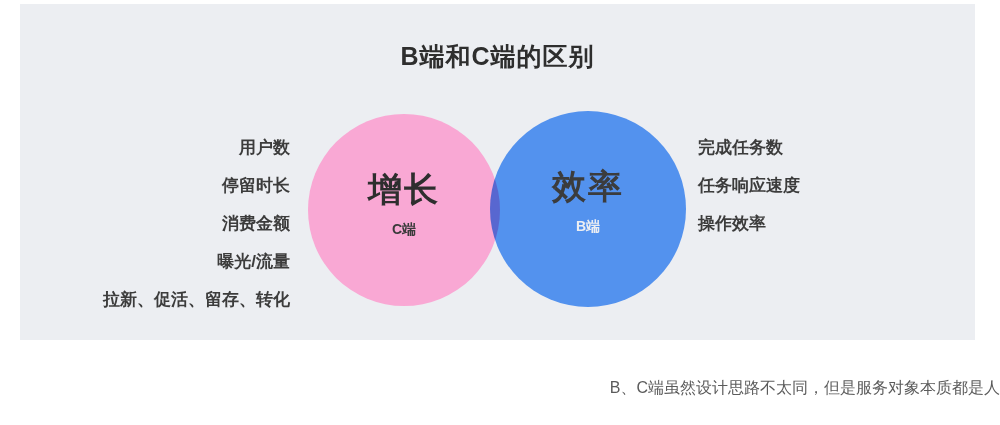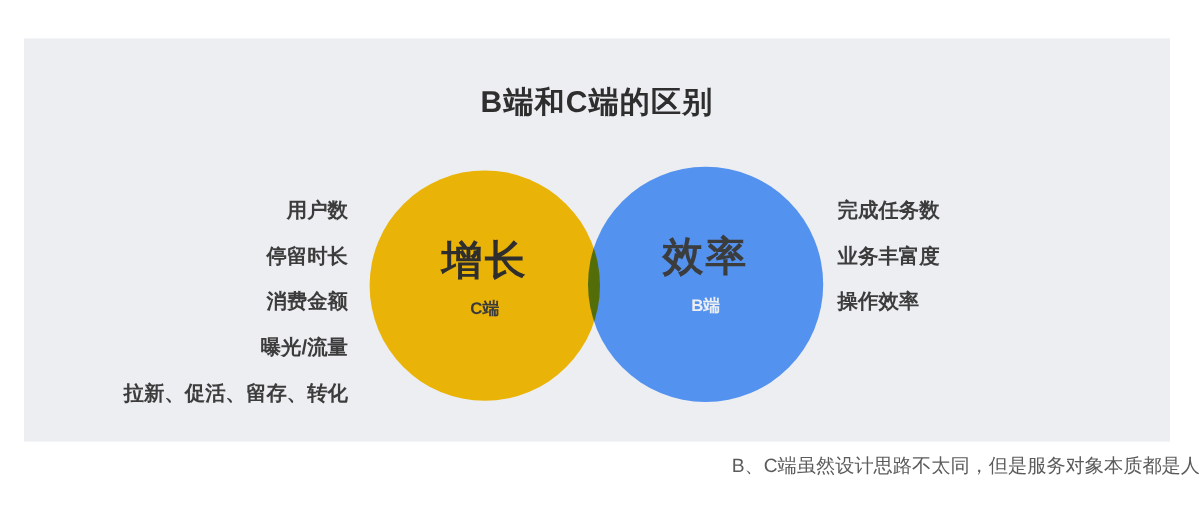--- a/index.html
+++ b/index.html
@@ -19,21 +19,21 @@
     position: relative;
     width: 1000px;
     height: 425px;
     background: #ffffff;
   }
 
   
   .card {
     position: absolute;
     left: 20px;
-    top: 32px;
+    top: 4px;
     width: 955px;
     height: 336px;
     background: #eceef2;
   }
 
   .title {
     position: absolute;
     left: 0;
     top: 36px;
     width: 955px;
@@ -55,21 +55,21 @@
 
   .circle {
     position: absolute;
     border-radius: 50%;
   }
   .circle-left {
     left: 288px;           
     top: 110px;            
     width: 192px;
     height: 192px;
-    background: #eab308;
+    background: #f9a8d4;
   }
   .circle-right {
     left: 470px;           
     top: 107px;            
     width: 196px;
     height: 196px;
     background: #5a9cfb;
     mix-blend-mode: multiply;
   }
 
@@ -163,21 +163,21 @@
     <div class="list list-left">
       <div class="list-item">用户数</div>
       <div class="list-item">停留时长</div>
       <div class="list-item">消费金额</div>
       <div class="list-item">曝光/流量</div>
       <div class="list-item">拉新、促活、留存、转化</div>
     </div>
 
     <div class="list list-right">
       <div class="list-item">完成任务数</div>
-      <div class="list-item">业务丰富度</div>
+      <div class="list-item">任务响应速度</div>
       <div class="list-item">操作效率</div>
     </div>
 
   </div>
 
   <div class="caption">B、C端虽然设计思路不太同，但是服务对象本质都是人</div>
 
 </div>
 
 </body></html>

